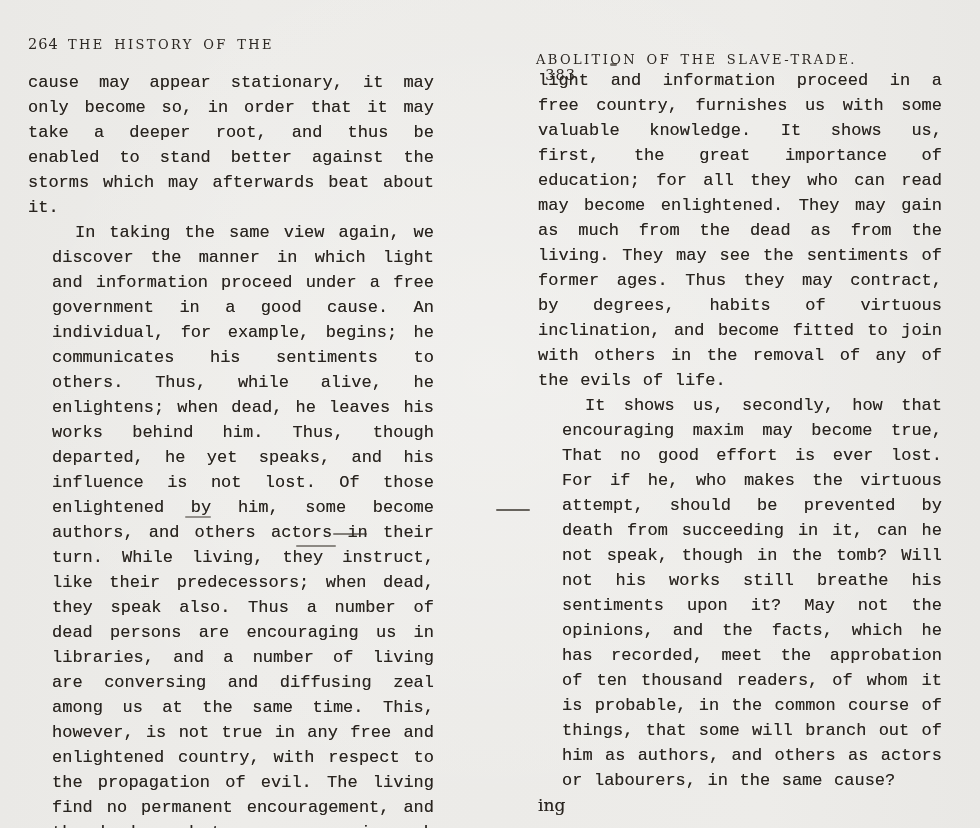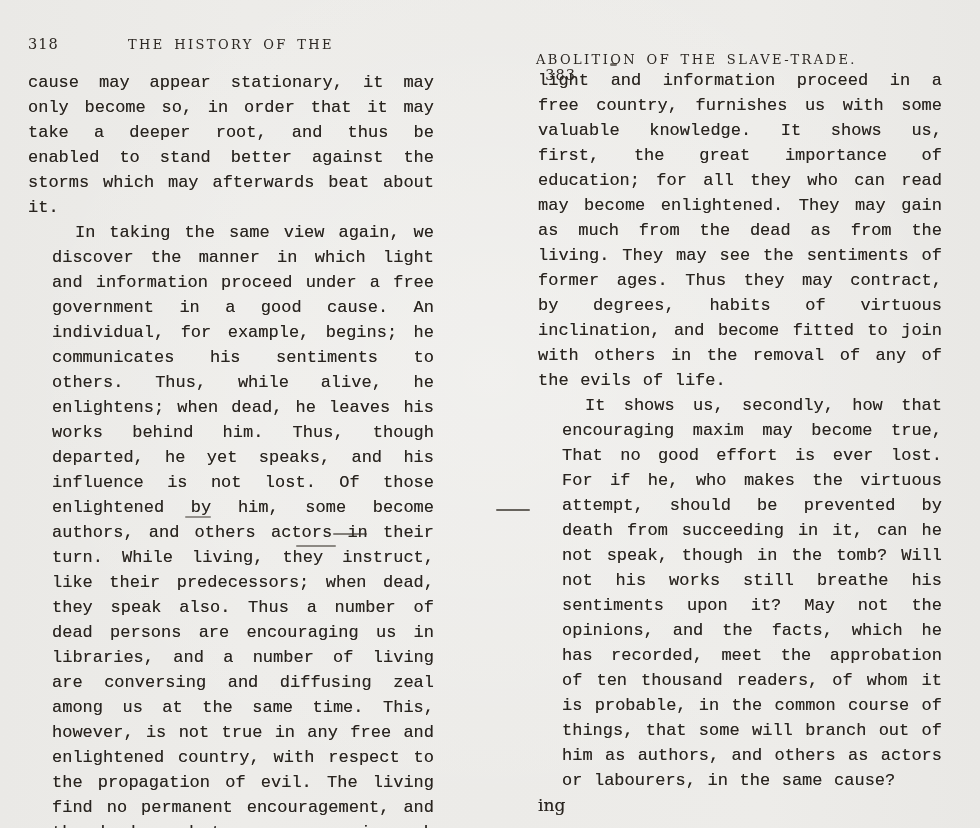--- a/index.html
+++ b/index.html
@@ -41,21 +41,21 @@
   .page-right .pagehead { position: absolute; left: 46px; top: 52px; width: 406px; flex-direction: column; }
 
   .pagehead .num {
     width: 40px;
     font-size: 14.5px;
     letter-spacing: 1px;
   }
   .pagehead .num.right { text-align: right; }
   .pagehead .title {
     flex: 1;
-    text-align: center;
+    text-align: left;
     white-space: nowrap;
   }
   .pagehead .balance { width: 40px; }
 
   .textblock {
     position: absolute;
     font-size: 17px;
     line-height: 25px;
     word-spacing: 0.08em;
     text-shadow: 0 0 0.5px rgba(41,36,31,0.55);
@@ -85,21 +85,21 @@
   .mark-over-thus { left: 185px; top: 516px; width: 26px; height: 1.5px; opacity: 0.5; }
   .mark-header-dot { left: 610px; top: 63px; width: 7px; height: 3px; opacity: 0.7; border-radius: 2px; }
 </style>
 </head>
 <body>
 
 <div id="scan">
 
   <section class="page page-left">
     <header class="pagehead">
-      <span class="num">318</span>
+      <span class="num">264</span>
       <span class="title">THE HISTORY OF THE</span>
       <span class="balance"></span>
     </header>
     <div class="textblock">
       <p class="noindent">cause may appear stationary, it may only become so, in order that it may take a deeper root, and thus be enabled to stand better against the storms which may afterwards beat about it.</p>
       <p class="indent">In taking the same view again, we discover the manner in which light and information proceed under a free government in a good cause. An individual, for example, begins; he communicates his sentiments to others. Thus, while alive, he enlightens; when dead, he leaves his works behind him. Thus, though departed, he yet speaks, and his influence is not lost. Of those enlightened by him, some become authors, and others actors in their turn. While living, they instruct, like their predecessors; when dead, they speak also. Thus a number of dead persons are encouraging us in libraries, and a number of living are conversing and diffusing zeal among us at the same time. This, however, is not true in any free and enlightened country, with respect to the propagation of evil. The living find no permanent encouragement, and the dead speak to no purpose in such a case.</p>
       <p class="indent justify-last">This account of the manner in show</p>
       <div class="catchword">light</div>
     </div>
     <div class="ink-mark mark-underline-of"></div>

